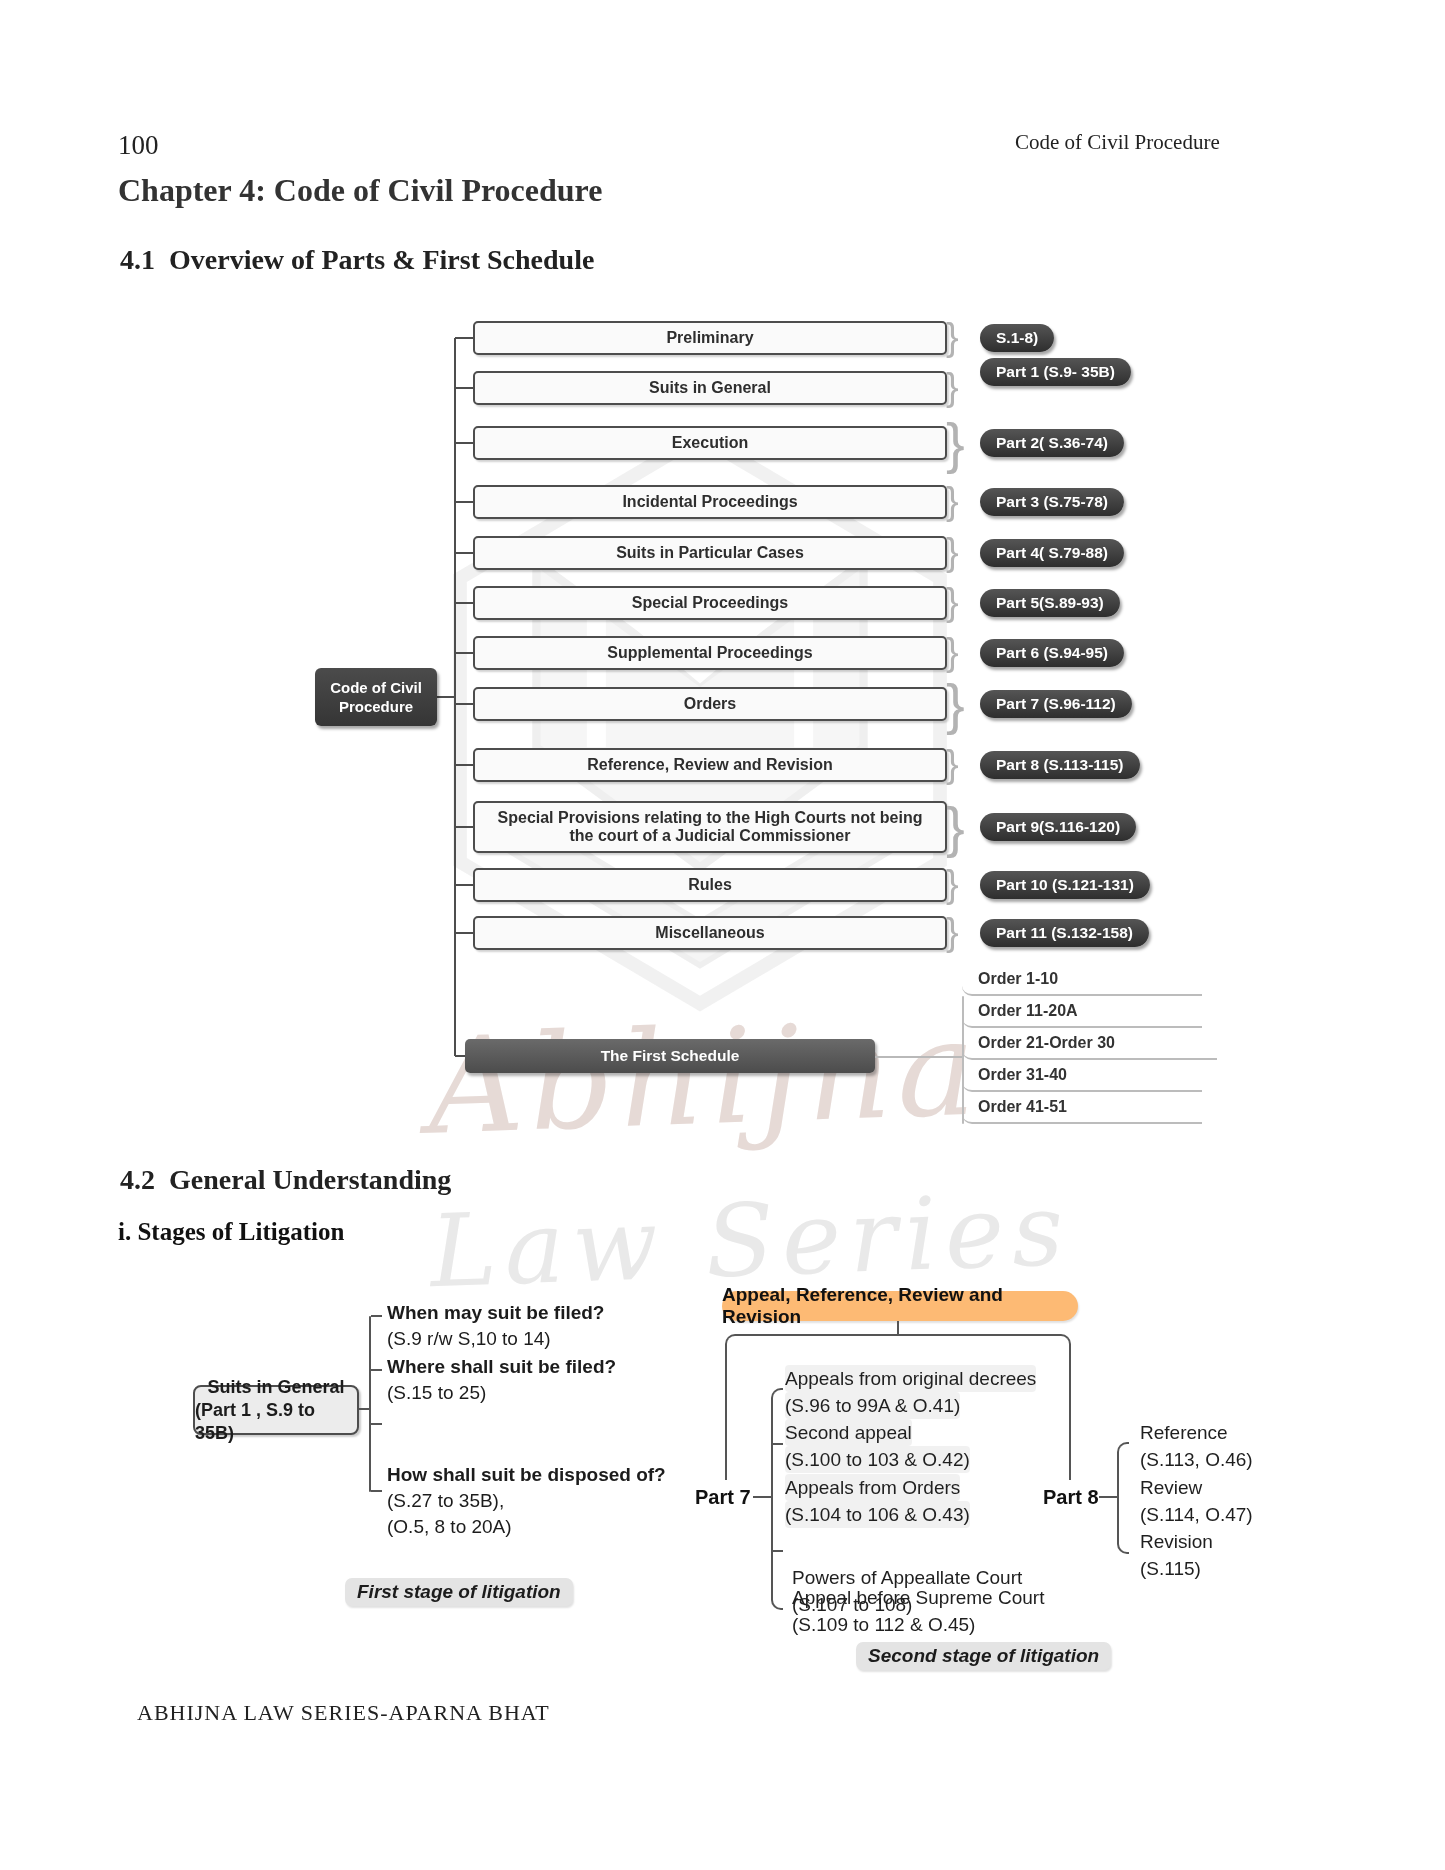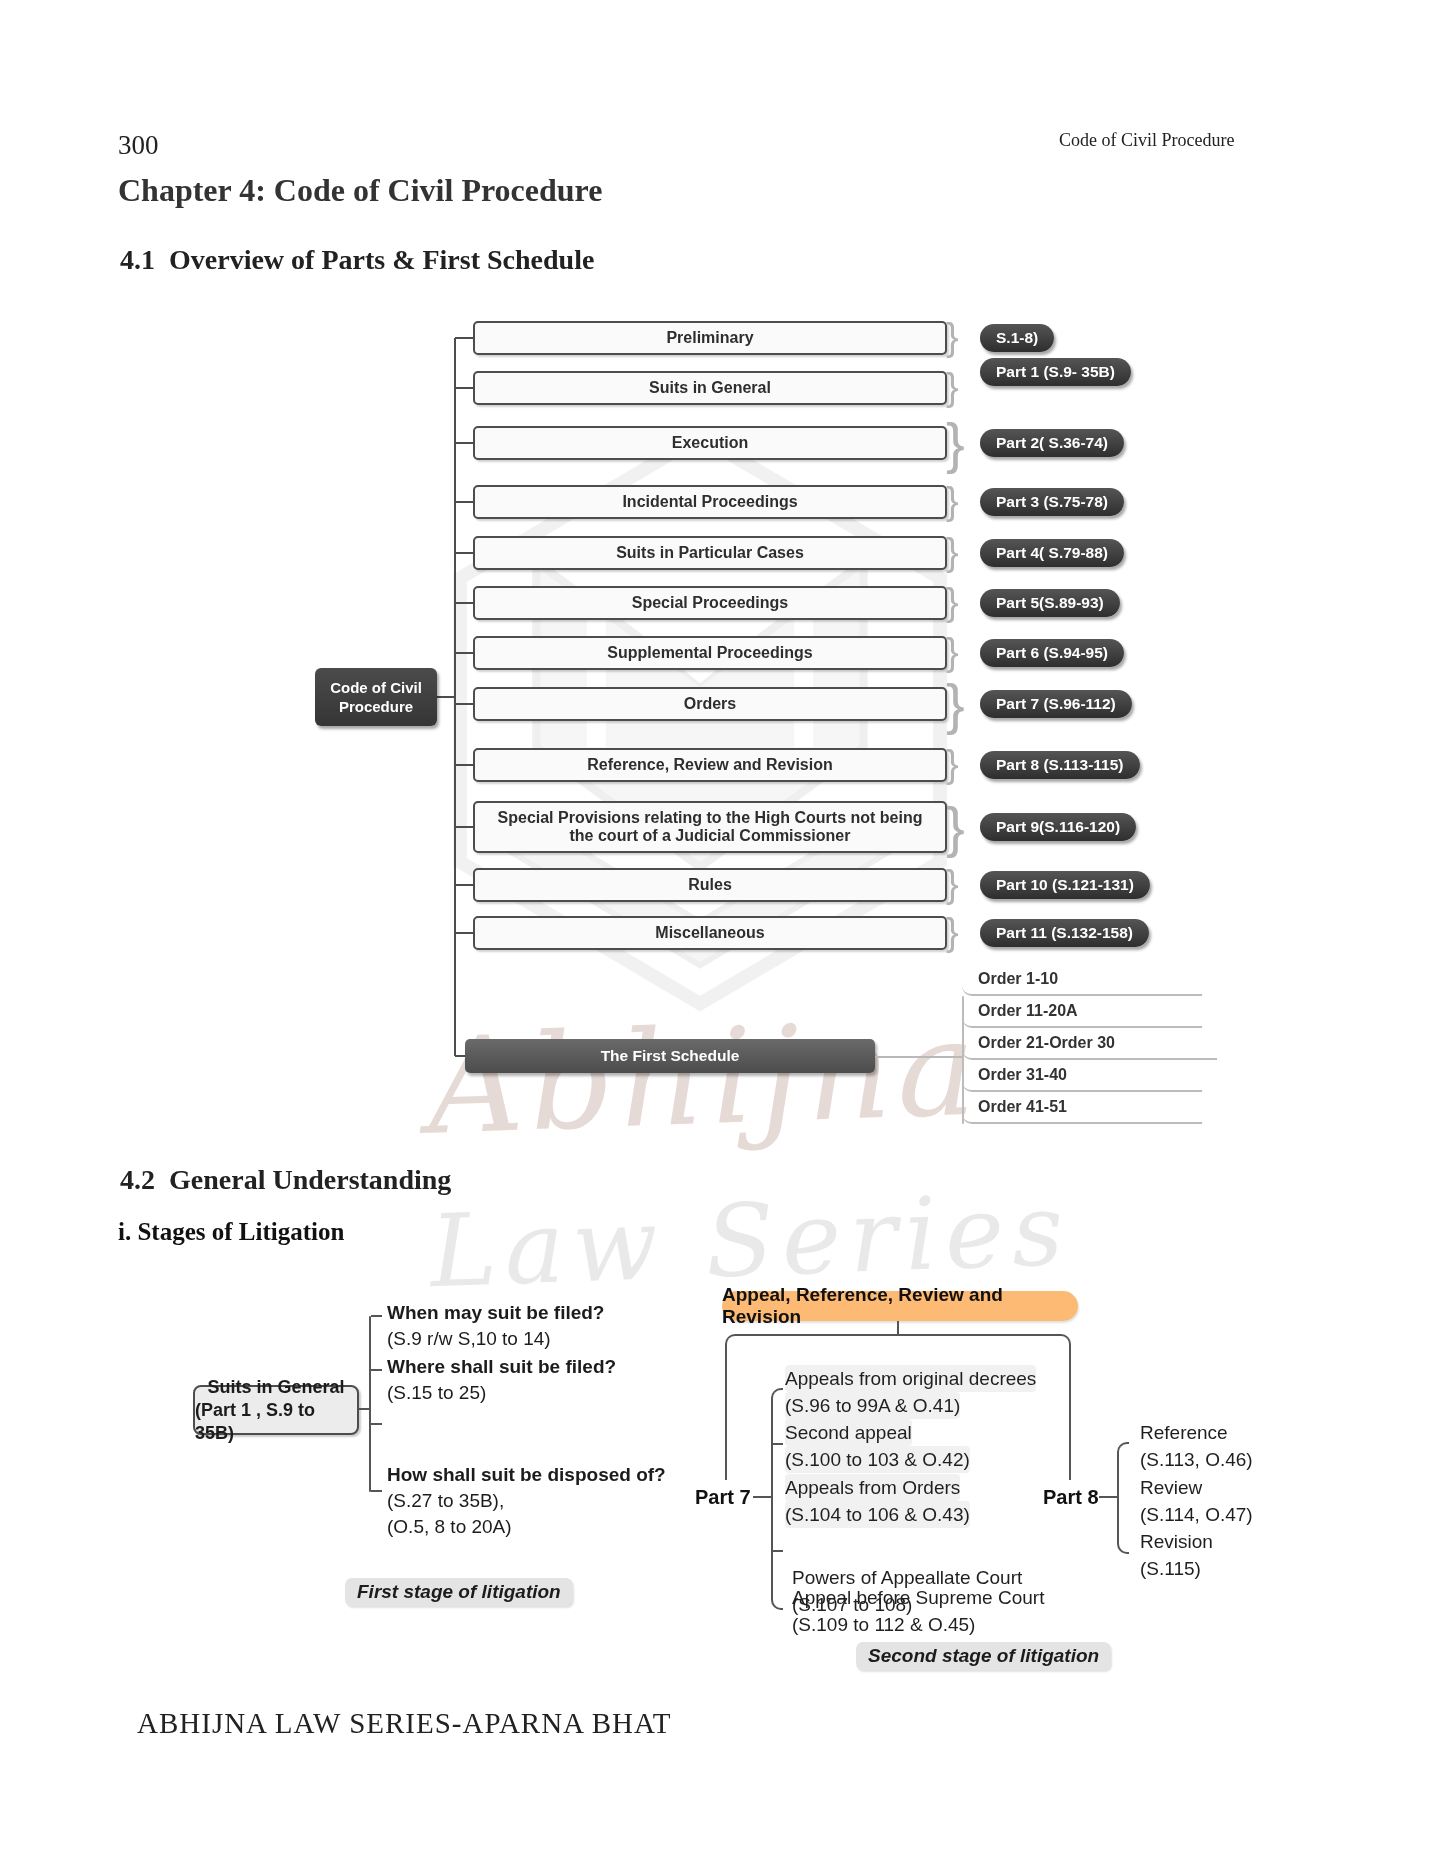--- a/index.html
+++ b/index.html
@@ -1,26 +1,26 @@
 <!DOCTYPE html>
 <html><head>
 <meta charset="utf-8">
 <style>
   html,body{margin:0;padding:0;background:#888;}
   .page{position:relative;width:1445px;height:1870px;background:#ffffff;overflow:hidden;
         font-family:"Liberation Sans",sans-serif;}
   
   .serif{font-family:"Liberation Serif",serif;color:#222;}
   .pgnum{position:absolute;left:118px;top:130px;font-size:27px;}
-  .runhead{position:absolute;left:1015px;top:130px;font-size:18px;margin-left:44px;}
+  .runhead{position:absolute;left:1015px;top:130px;font-size:21px;}
   .chapter{position:absolute;left:118px;top:172px;font-size:32px;font-weight:bold;color:#333;white-space:pre;}
   .h41{position:absolute;left:120px;top:244px;font-size:28px;font-weight:bold;color:#222;white-space:pre;}
   .h42{position:absolute;left:120px;top:1164px;font-size:28px;font-weight:bold;color:#222;white-space:pre;}
   .hstages{position:absolute;left:118px;top:1218px;font-size:25px;font-weight:bold;color:#111;}
-  .footer{position:absolute;left:137px;top:1700px;font-size:29px;letter-spacing:1px;color:#222;margin-top:7px;}
+  .footer{position:absolute;left:137px;top:1700px;font-size:22px;letter-spacing:1px;color:#222;}
   
   .obox{position:absolute;left:473px;width:474px;height:34px;background:#fafafa;
         border:2px solid #4d4d4d;border-radius:5px;box-shadow:2px 2px 2px rgba(0,0,0,0.18);
         display:flex;align-items:center;justify-content:center;text-align:center;
         font-size:16px;font-weight:bold;color:#2e2e2e;box-sizing:border-box;line-height:18px;}
   .pill{position:absolute;left:980px;height:28px;line-height:28px;padding:0 16px;border-radius:15px;
         background:linear-gradient(#555,#2e2e2e);color:#fff;font-size:15.5px;font-weight:bold;
         white-space:nowrap;box-shadow:2px 3px 3px rgba(0,0,0,0.35);}
   .brace{position:absolute;left:946px;color:#b3b3b3;font-size:38px;line-height:38px;font-weight:normal;}
   .brace.big{font-size:56px;line-height:56px;}
@@ -77,21 +77,21 @@
       <path d="M40,52 L100,96 L160,52 L160,120 L100,164 L40,120 Z" fill="#efefef" stroke="#e2e2e2" stroke-width="3"></path>
       <path d="M30,142 L100,184 L170,142 L170,158 L100,200 L30,158 Z" fill="#ededed" stroke="#e2e2e2" stroke-width="2"></path>
       <path d="M62,60 L62,120 M138,60 L138,120 M62,60 L100,92 L138,60" fill="none" stroke="#ffffff" stroke-width="7"></path>
     </svg>
     <div class="wm-word1">Abhijna</div>
     <div class="wm-word2">Law Series</div>
   </div>
 
   <div class="content">
 
-    <div class="serif pgnum">300</div>
+    <div class="serif pgnum">100</div>
     <div class="serif runhead">Code of Civil Procedure</div>
     <div class="serif chapter">Chapter 4: Code of Civil Procedure</div>
     <div class="serif h41">4.1  Overview of Parts &amp; First Schedule</div>
 
     <div class="vline" style="left:454px;top:338px;height:718px;"></div>
     <div class="hline" style="left:455px;top:337px;width:19px;"></div>
     <div class="hline" style="left:455px;top:387px;width:19px;"></div>
     <div class="hline" style="left:455px;top:442px;width:19px;"></div>
     <div class="hline" style="left:455px;top:501px;width:19px;"></div>
     <div class="hline" style="left:455px;top:552px;width:19px;"></div>

